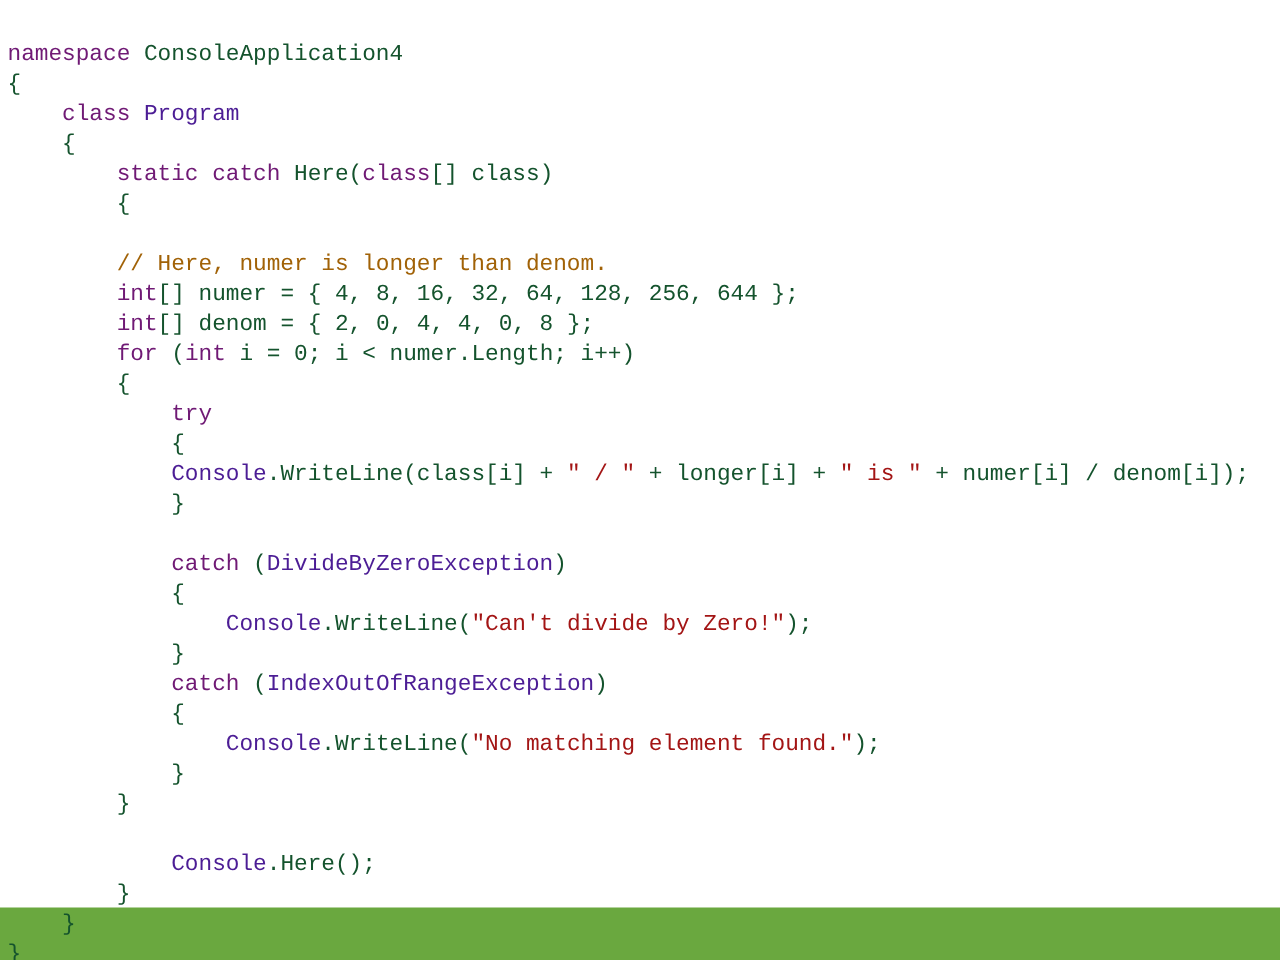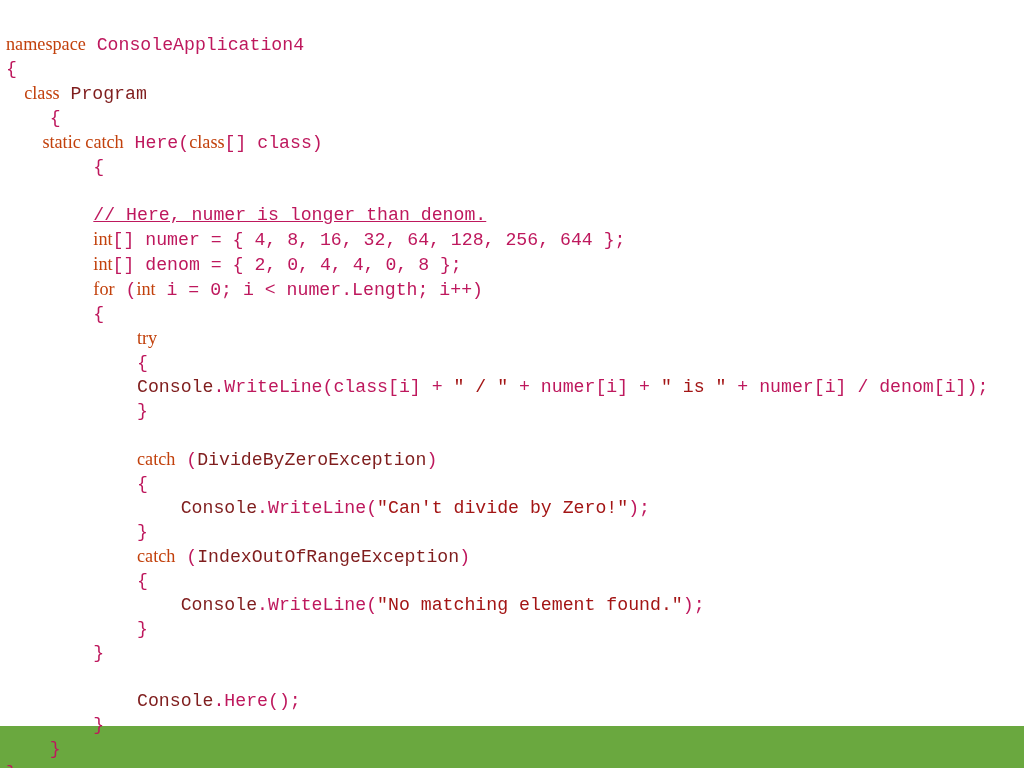--- a/index.html
+++ b/index.html
@@ -13,25 +13,25 @@
     height: 768px;
     overflow: hidden;
     position: relative;
   }
   .code-area {
     padding: 8px 6px;
     white-space: pre;
     position: relative;
     z-index: 2;
   }
-  .kw { color: #c2410c; font-family: Liberation Serif, serif; }
-  .type { color: #7f1d1d; margin-top: 16px; }
+  .kw { color: #701a75; }
+  .type { color: #4c1d95; margin-top: 16px; }
   .str { color: #a31515; }
-  .cmt { color: #be185d; text-decoration: underline; }
-  .plain { color: #be185d; }
+  .cmt { color: #a16207; }
+  .plain { color: #14532d; }
   .green-bar {
     position: absolute;
     left: 0;
     right: 0;
     bottom: 0;
     height: 42px;
     background: #6aa83f;
     z-index: 1;
   }
 </style>
@@ -46,21 +46,21 @@
 <span class="kw">        static</span><span class="kw"> catch</span><span class="plain"> Here(</span><span class="kw">class</span><span class="plain">[] class)</span>
 <span class="plain">        {</span>
 <span class="plain"></span>
 <span class="plain">        </span><span class="cmt">// Here, numer is longer than denom.</span>
 <span class="plain">        </span><span class="kw">int</span><span class="plain">[] numer = { 4, 8, 16, 32, 64, 128, 256, 644 };</span>
 <span class="plain">        </span><span class="kw">int</span><span class="plain">[] denom = { 2, 0, 4, 4, 0, 8 };</span>
 <span class="plain">        </span><span class="kw">for</span><span class="plain"> (</span><span class="kw">int</span><span class="plain"> i = 0; i &lt; numer.Length; i++)</span>
 <span class="plain">        {</span>
 <span class="plain">            </span><span class="kw">try</span>
 <span class="plain">            {</span>
-<span class="plain">            </span><span class="type">Console</span><span class="plain">.WriteLine(class[i] + </span><span class="str">" / "</span><span class="plain"> + numer[i] + </span><span class="str">" is "</span><span class="plain"> + numer[i] / denom[i]);</span>
+<span class="plain">            </span><span class="type">Console</span><span class="plain">.WriteLine(class[i] + </span><span class="str">" / "</span><span class="plain"> + longer[i] + </span><span class="str">" is "</span><span class="plain"> + numer[i] / denom[i]);</span>
 <span class="plain">            }</span>
 <span class="plain"></span>
 <span class="plain">            </span><span class="kw">catch</span><span class="plain"> (</span><span class="type">DivideByZeroException</span><span class="plain">)</span>
 <span class="plain">            {</span>
 <span class="plain">                </span><span class="type">Console</span><span class="plain">.WriteLine(</span><span class="str">"Can't divide by Zero!"</span><span class="plain">);</span>
 <span class="plain">            }</span>
 <span class="plain">            </span><span class="kw">catch</span><span class="plain"> (</span><span class="type">IndexOutOfRangeException</span><span class="plain">)</span>
 <span class="plain">            {</span>
 <span class="plain">                </span><span class="type">Console</span><span class="plain">.WriteLine(</span><span class="str">"No matching element found."</span><span class="plain">);</span>
 <span class="plain">            }</span>

